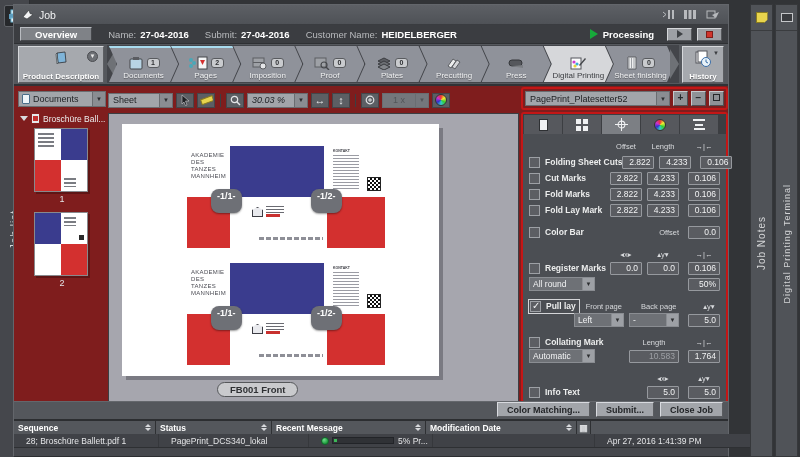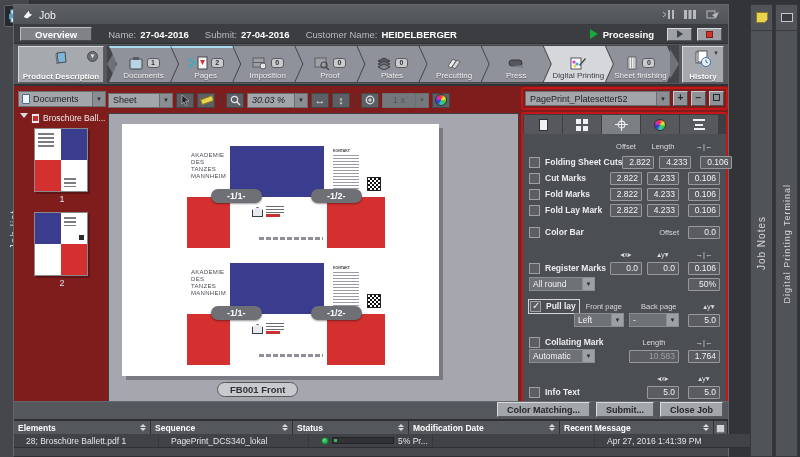--- a/index.html
+++ b/index.html
@@ -56,21 +56,21 @@
 
 
 .content { position:absolute; left:0; right:0; top:82px; height:318px; }
 
 
 .docs { position:absolute; left:4px; top:4px; width:88px; bottom:2px; }
 .selector { display:flex; height:16px; cursor:pointer; }
 .selector .sfield { flex:1; background:#a2a5aa; border:1px solid #6a6d71; display:flex; align-items:center; gap:3px; padding:0 3px; color:#1f2124; font-size:9px; }
 .dd-btn { width:13px; background:#8a8d92; border:1px solid #6a6d71; border-left:0; color:#2c2e31; font-size:6px; display:flex; align-items:center; justify-content:center; }
 .pageglyph { width:8px; height:10px; background:#eef4f8; border:1px solid #4a6e8a; border-radius:1px; }
-.tree-item { display:flex; align-items:flex-start; gap:3px; margin:6px 0 4px 2px; cursor:pointer; }
+.tree-item { display:flex; align-items:center; gap:3px; margin:6px 0 4px 2px; cursor:pointer; }
 .tri-down { width:0; height:0; border-top:5px solid #d9dadc; border-left:4px solid transparent; border-right:4px solid transparent; }
 .pdficon { width:9px; height:11px; background:#e6e8ea; border:1px solid #8a2020; position:relative; }
 .pdficon::after { content:""; position:absolute; inset:2px 1px; background:#c43030; }
 .tree-item .ttext { font-size:8.5px; color:#eceded; white-space:nowrap; overflow:hidden; }
 .thumb-block { width:56px; margin:0 auto; text-align:center; }
 .thumb { width:54px; height:64px; background:#ffffff; border:1px solid #88898d; box-shadow:2px 2px 0 rgba(0,0,0,.25); display:grid; grid-template-columns:1fr 1fr; grid-template-rows:1fr 1fr; cursor:pointer; }
 .thumb .q { position:relative; }
 .q.blue { background:#3a3c8e; }
 .q.red { background:#d3302f; }
 .tbars { position:absolute; left:3px; top:4px; width:16px; height:14px; background:repeating-linear-gradient(#7a7c82 0 2px, transparent 2px 4px); }
@@ -102,21 +102,21 @@
 .cell { position:relative; height:100%; }
 .aw-title { position:absolute; left:4px; top:6px; font-size:6px; line-height:7px; color:#4c4d55; letter-spacing:.3px; }
 .kontakt { position:absolute; left:9px; top:3px; width:30px; font-size:3.5px; color:#3c3d44; font-weight:bold; }
 .klines { position:absolute; left:9px; top:9px; width:26px; height:34px; background:repeating-linear-gradient(#9b9ca4 0 1px, transparent 1px 3px); }
 .qr { position:absolute; right:4px; bottom:6px; width:14px; height:14px; border:1px solid #222; background:conic-gradient(#111 25%, #fff 0 50%, #111 0 75%, #fff 0) 0 0 / 4px 4px; }
 .logo { position:absolute; left:22px; top:8px; width:40px; height:16px; }
 .logo .house { position:absolute; left:0; top:2px; width:11px; height:10px; border:1px solid #3c3d44; clip-path:polygon(0 30%,50% 0,100% 30%,100% 100%,0 100%); background:#e9eaee; }
 .logo .lbars { position:absolute; left:14px; top:1px; width:18px; height:8px; background:repeating-linear-gradient(#6a6b72 0 1px, transparent 1px 3px); }
 .logo .lred { position:absolute; left:14px; top:9px; width:14px; height:3px; background:#c8312f; }
 .fineprint { position:absolute; left:72px; bottom:8px; width:64px; height:3px; background:repeating-linear-gradient(90deg,#8e8f97 0 5px, transparent 5px 7px); }
-.pgbadge { position:absolute; top:43px; height:14px; padding:0 16px; background:#6e7076; border-radius:8px; color:#fff; font-size:9px; font-weight:bold; line-height:14px; box-shadow:0 1px 2px rgba(0,0,0,.4);text-align:center; }
+.pgbadge { position:absolute; top:43px; height:24px; padding:0 6px; background:#6e7076; border-radius:8px; color:#fff; font-size:9px; font-weight:bold; line-height:14px; box-shadow:0 1px 2px rgba(0,0,0,.4);text-align:center; }
 .sheet-pill { position:absolute; left:108px; top:268px; padding:1px 12px; background:#c9cacd; border:1px solid #55575a; border-radius:8px; color:#2e3033; font-size:9.5px; font-weight:bold; }
 
 
 .rightp { position:absolute; left:507px; top:0; width:207px; bottom:2px; }
 .preset-row { border:2px solid #c41616; border-radius:3px; padding:2px; display:flex; gap:3px; align-items:center; }
 .preset-row .dd { flex:1; }
 .preset-row .dd .dfield { flex:1; }
 .sqbtn { width:15px; height:15px; background:#8f9297; border:1px solid; border-color:#c6c9cd #4e5054 #4e5054 #c6c9cd; color:#26282b; font-size:10px; font-weight:bold; line-height:11px; text-align:center; cursor:pointer; }
 .sqbtn .copy { display:block; width:7px; height:7px; border:1px solid #26282b; margin:2px auto; }
 .panel-body { border:2px solid #c41616; border-radius:3px; margin-top:3px; position:absolute; top:22px; left:0; right:0; bottom:0; background:#4b4e53; }
@@ -774,50 +774,43 @@
 
     <div class="midstrip"></div>
     <div class="actions">
       <button class="abtn">Color Matching...</button>
       <button class="abtn">Submit...</button>
       <button class="abtn">Close Job</button>
     </div>
 
     <div class="btable">
       <div class="thead">
-        <span class="th w-el">
-            <span>Elements</span>
-            <span class="sort">
-              <i class="up"></i>
-              <i class="dn"></i>
-            </span>
-          </span>
         <span class="th w-seq">
             <span>Sequence</span>
             <span class="sort">
               <i class="up"></i>
               <i class="dn"></i>
             </span>
           </span>
         <span class="th w-st">
             <span>Status</span>
             <span class="sort">
               <i class="up"></i>
               <i class="dn"></i>
             </span>
           </span>
-        <span class="th w-md">
-            <span>Modification Date</span>
+        <span class="th w-rm">
+            <span>Recent Message</span>
             <span class="sort">
               <i class="up"></i>
               <i class="dn"></i>
             </span>
           </span>
-        <span class="th w-rm">
-            <span>Recent Message</span>
+        <span class="th w-md">
+            <span>Modification Date</span>
             <span class="sort">
               <i class="up"></i>
               <i class="dn"></i>
             </span>
           </span>
         <span class="th w-ic">
             <span class="cfgicon">▦</span>
           </span>
       </div>
       <div style="display:flex;">

